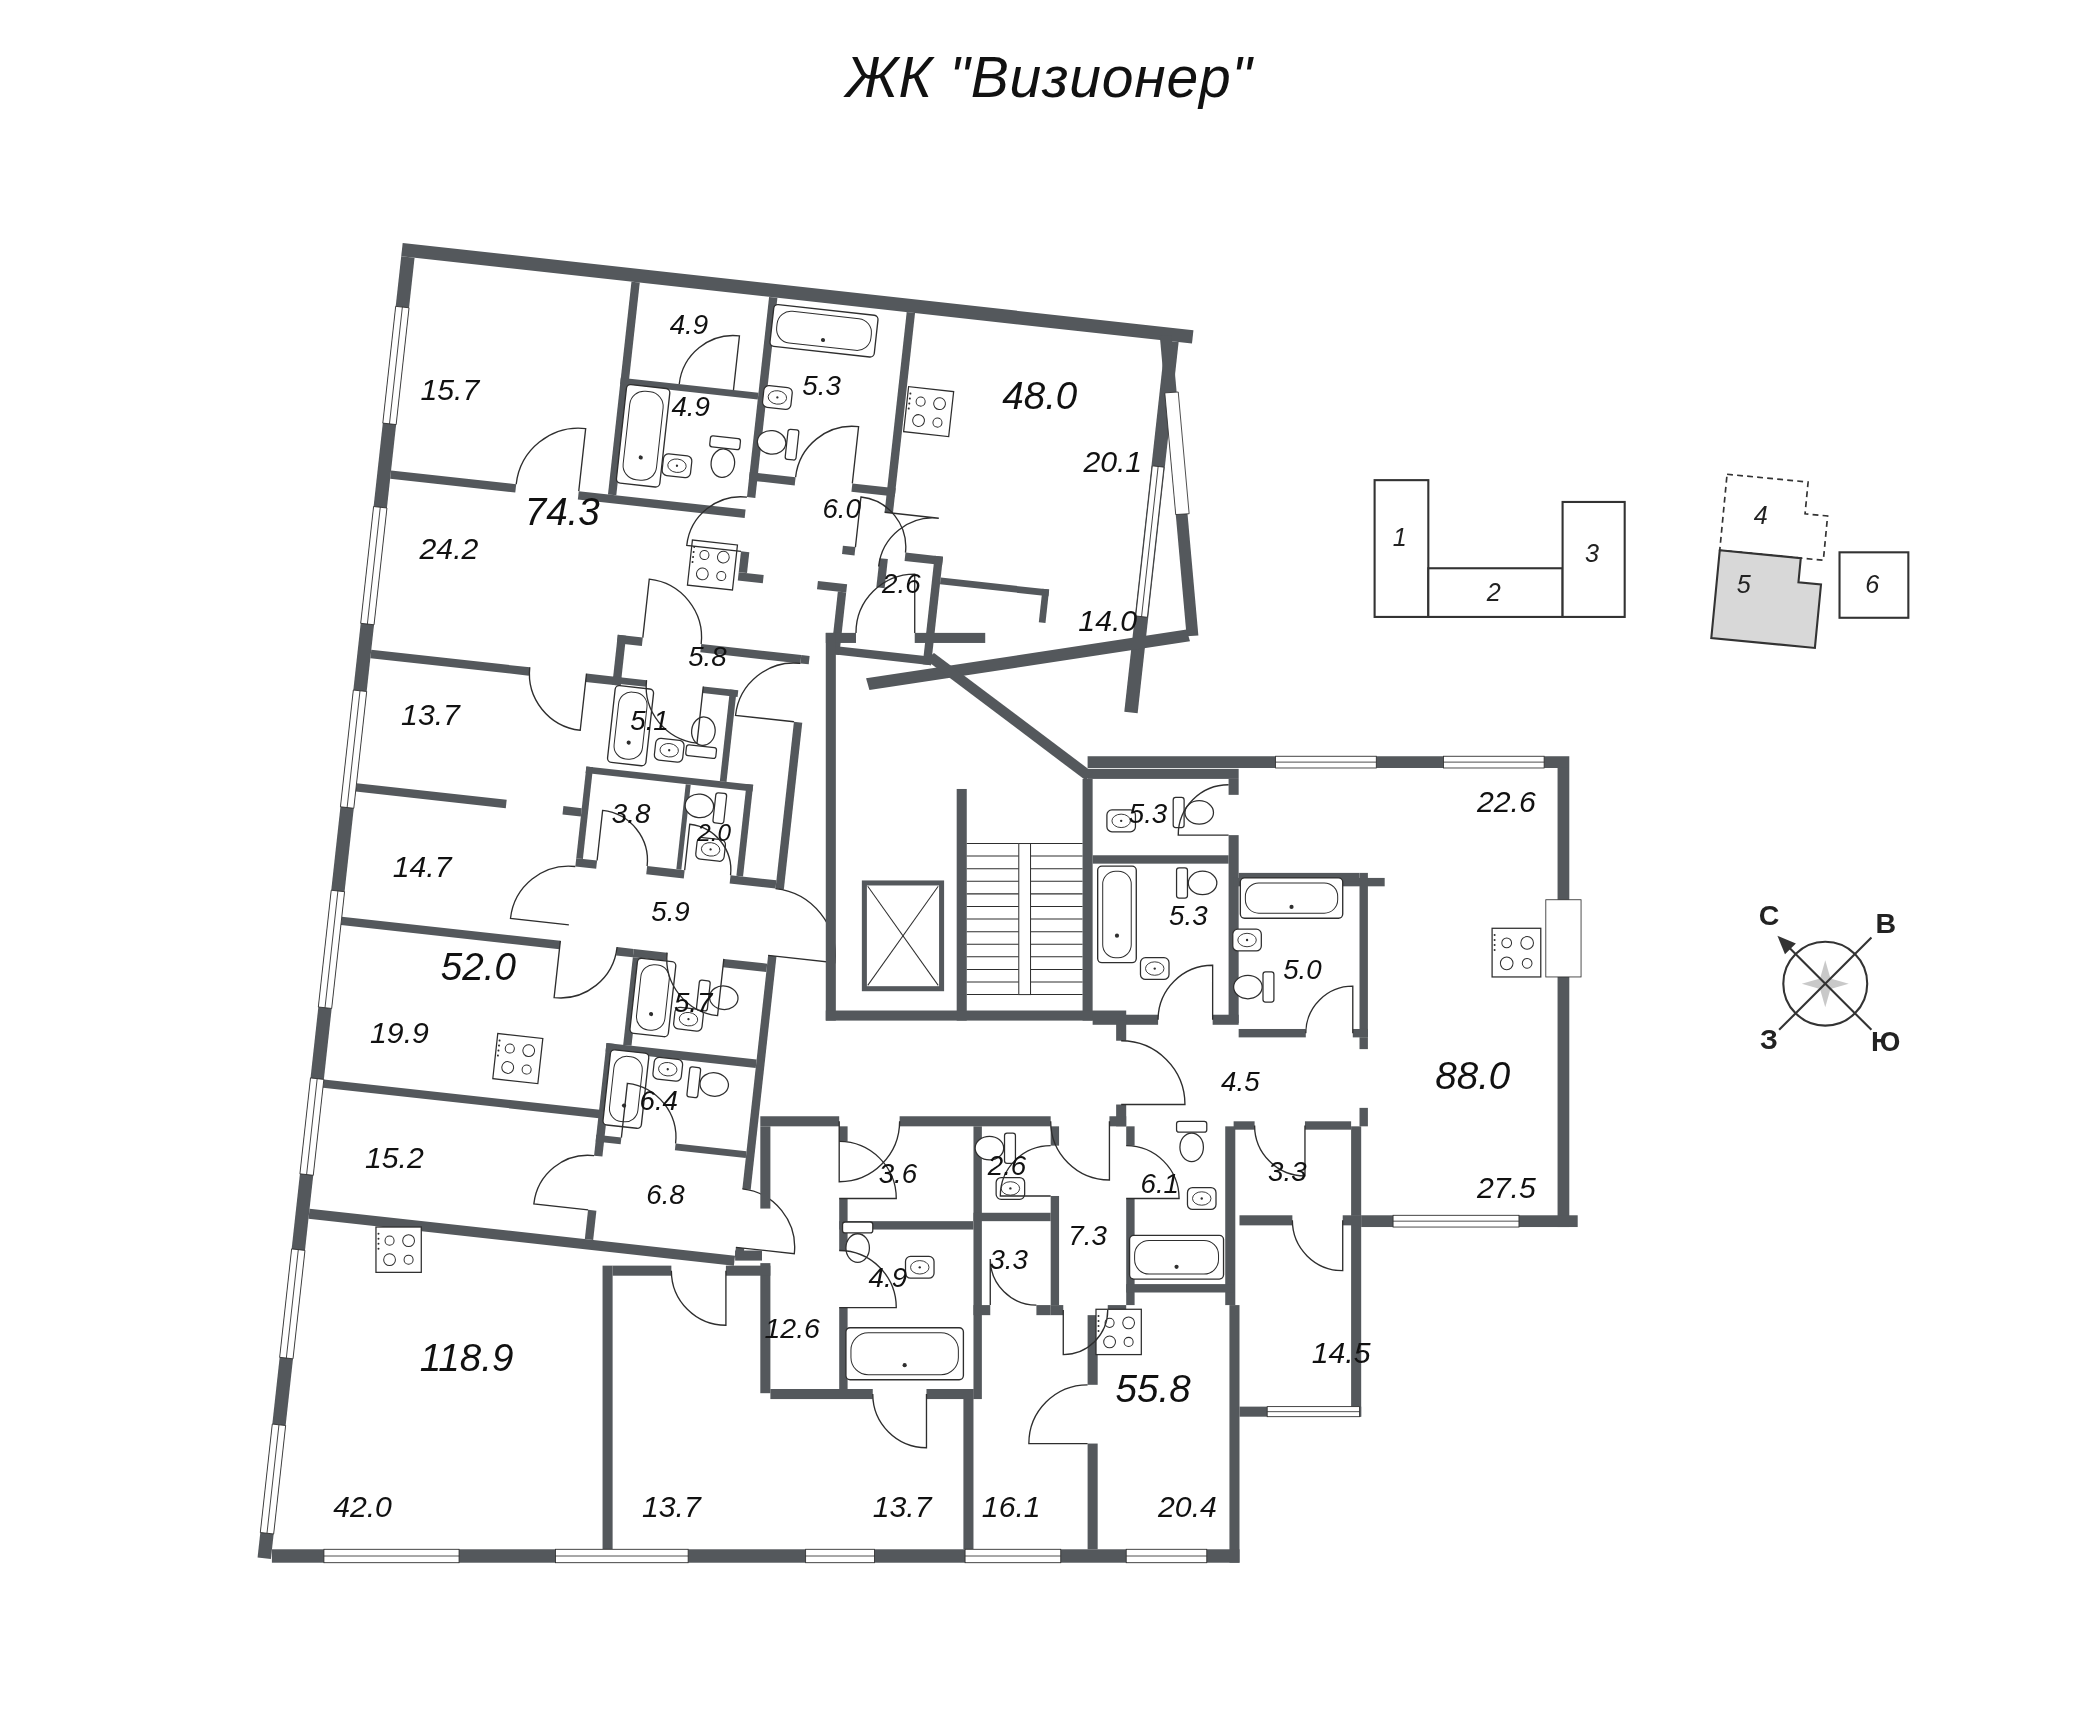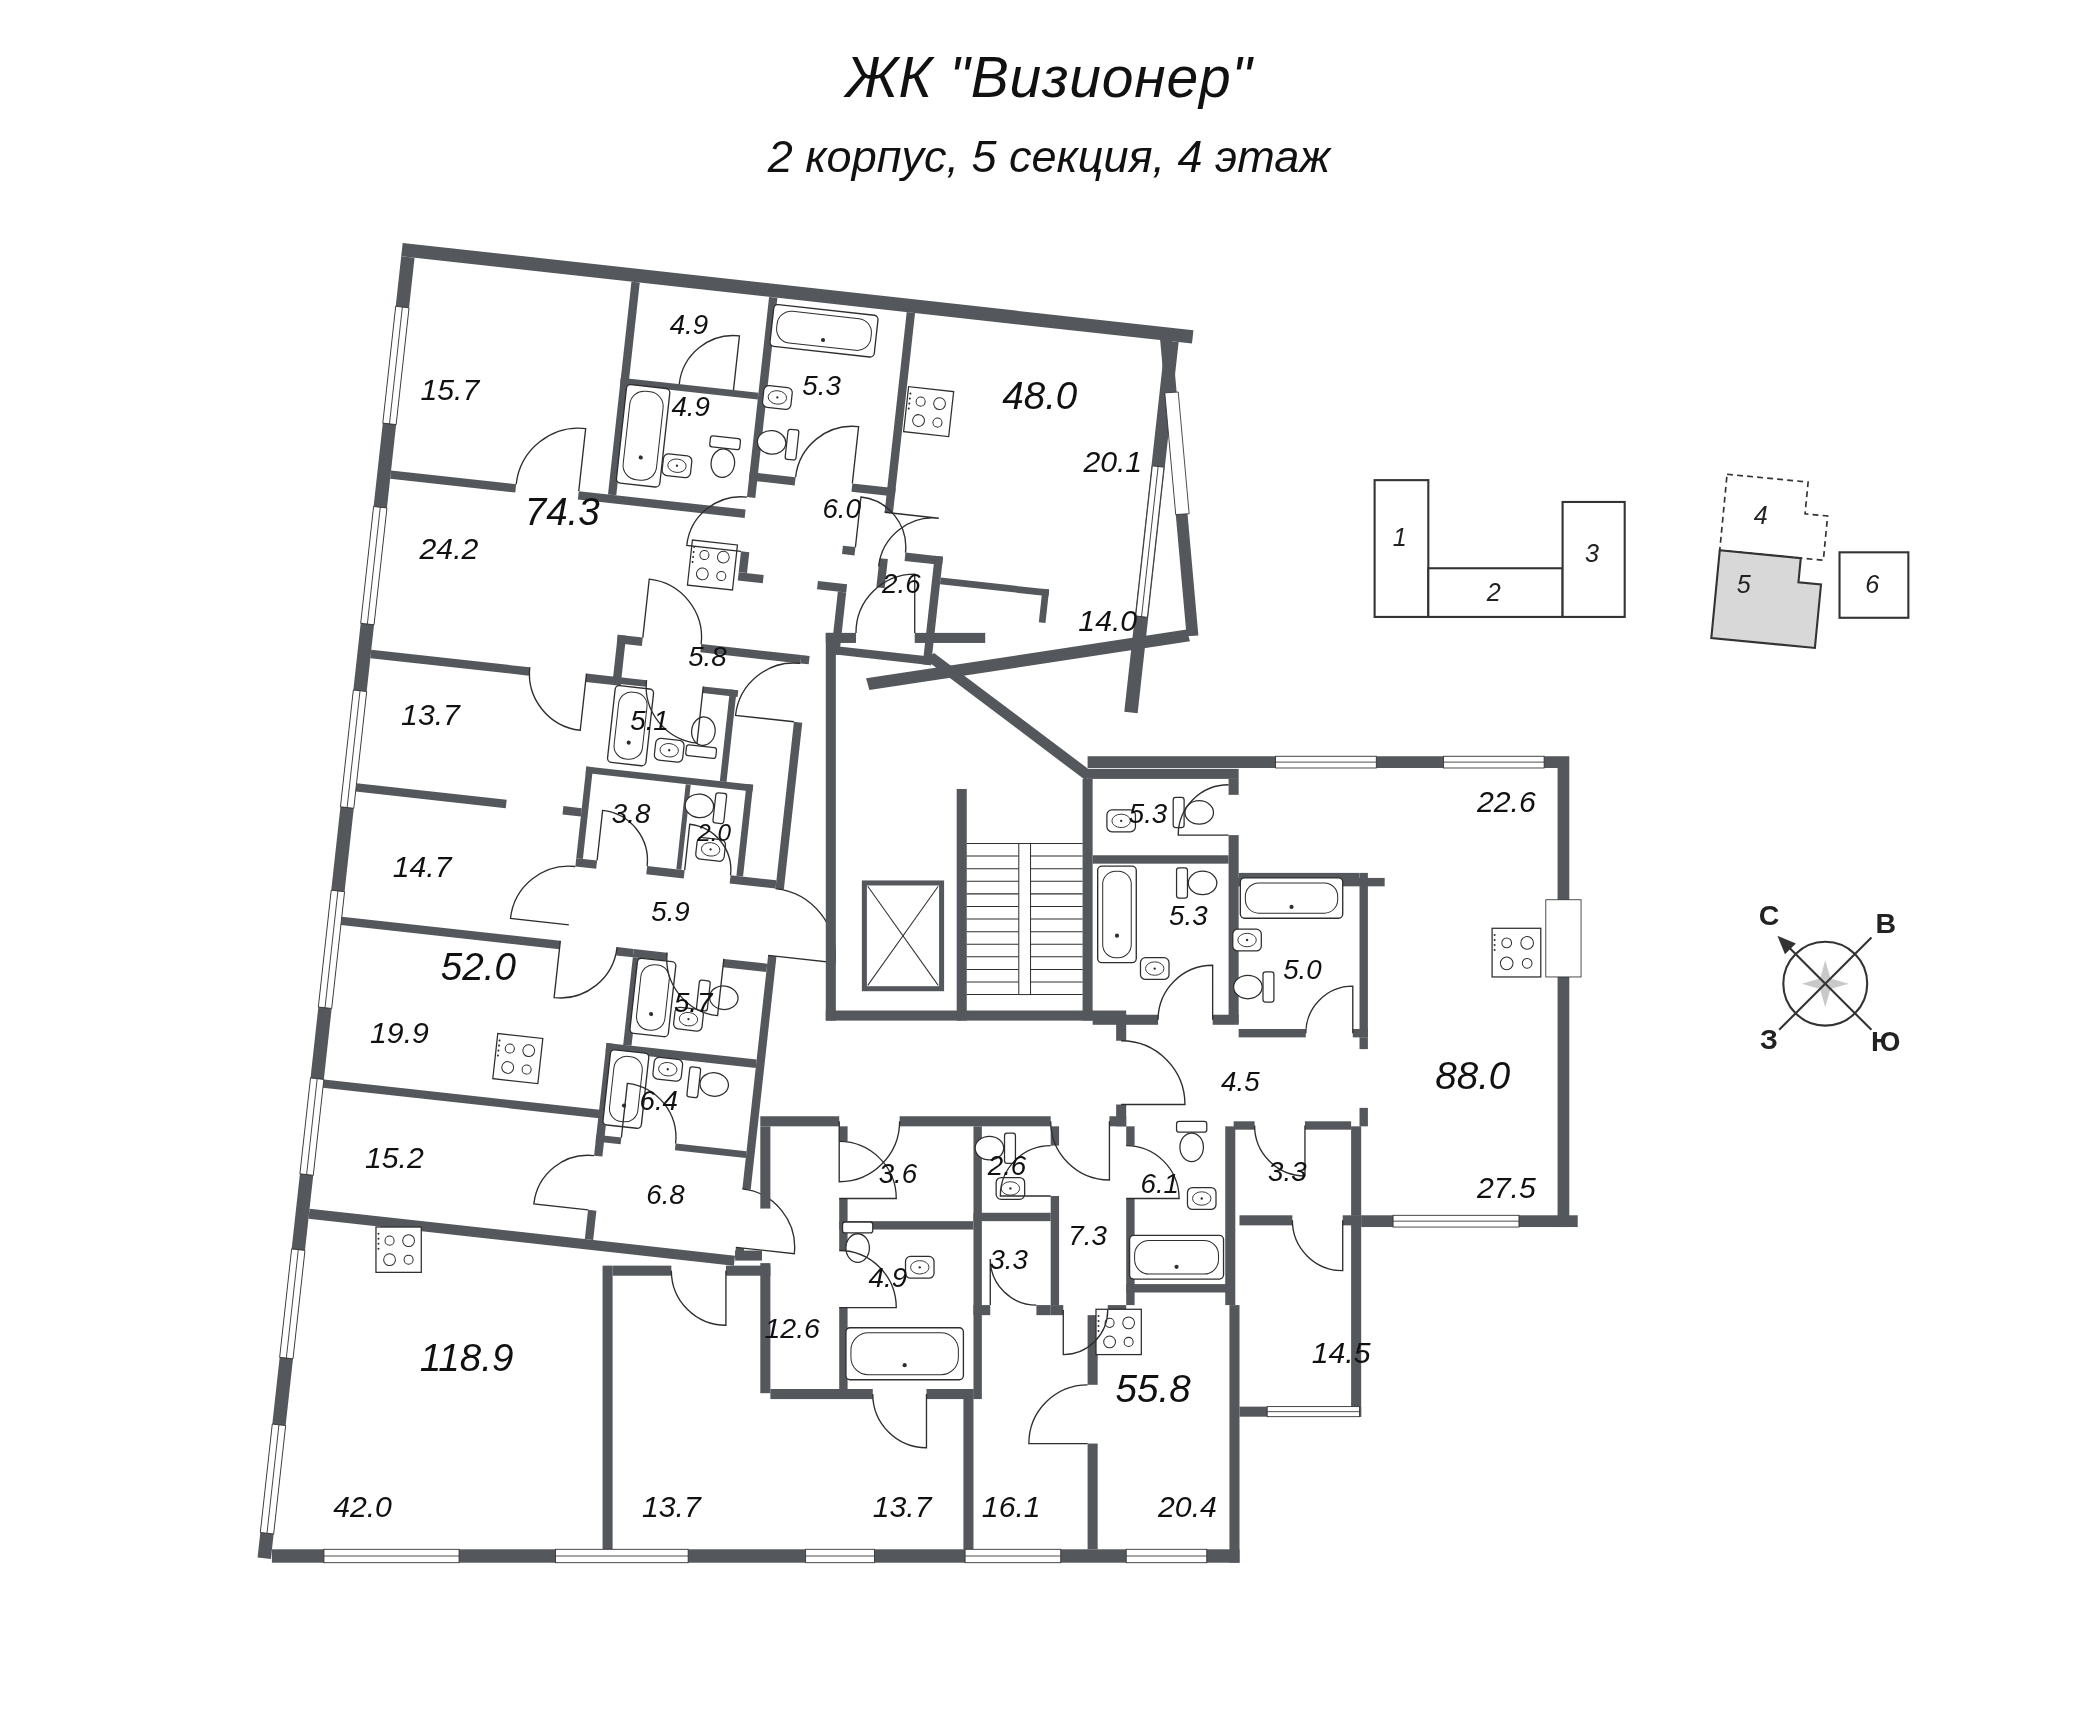--- a/index.html
+++ b/index.html
@@ -13,21 +13,20 @@
   .rl{font-style:italic;fill:#111;}
   .kl{font-style:italic;fill:#222;font-size:30px;}
   .cl{fill:#222;font-size:34px;font-weight:bold;}
   text{font-family:"Liberation Sans",sans-serif;}
 </style>
 </head>
 <body>
 
 <div id="stage">
   <div class="title">ЖК "Визионер"</div>
-  <div class="subtitle">2 корпус, 5 секция, 4 этаж</div>
 
   <svg id="plan-svg" width="2098" height="1729" viewBox="0 0 2500 2060">
 
     <g id="tilt" transform="translate(494,307) rotate(6.3)">
       <g id="twalls">
           <rect x="-16" y="-16" width="948" height="16" fill="#54585c"></rect>
           <rect x="-16" y="0" width="16" height="1560" fill="#54585c"></rect>
           <rect x="900" y="0" width="16" height="445" fill="#54585c"></rect>
           <rect x="260" y="0" width="10" height="255" fill="#54585c"></rect>
           <rect x="260" y="115" width="165" height="8" fill="#54585c"></rect>

